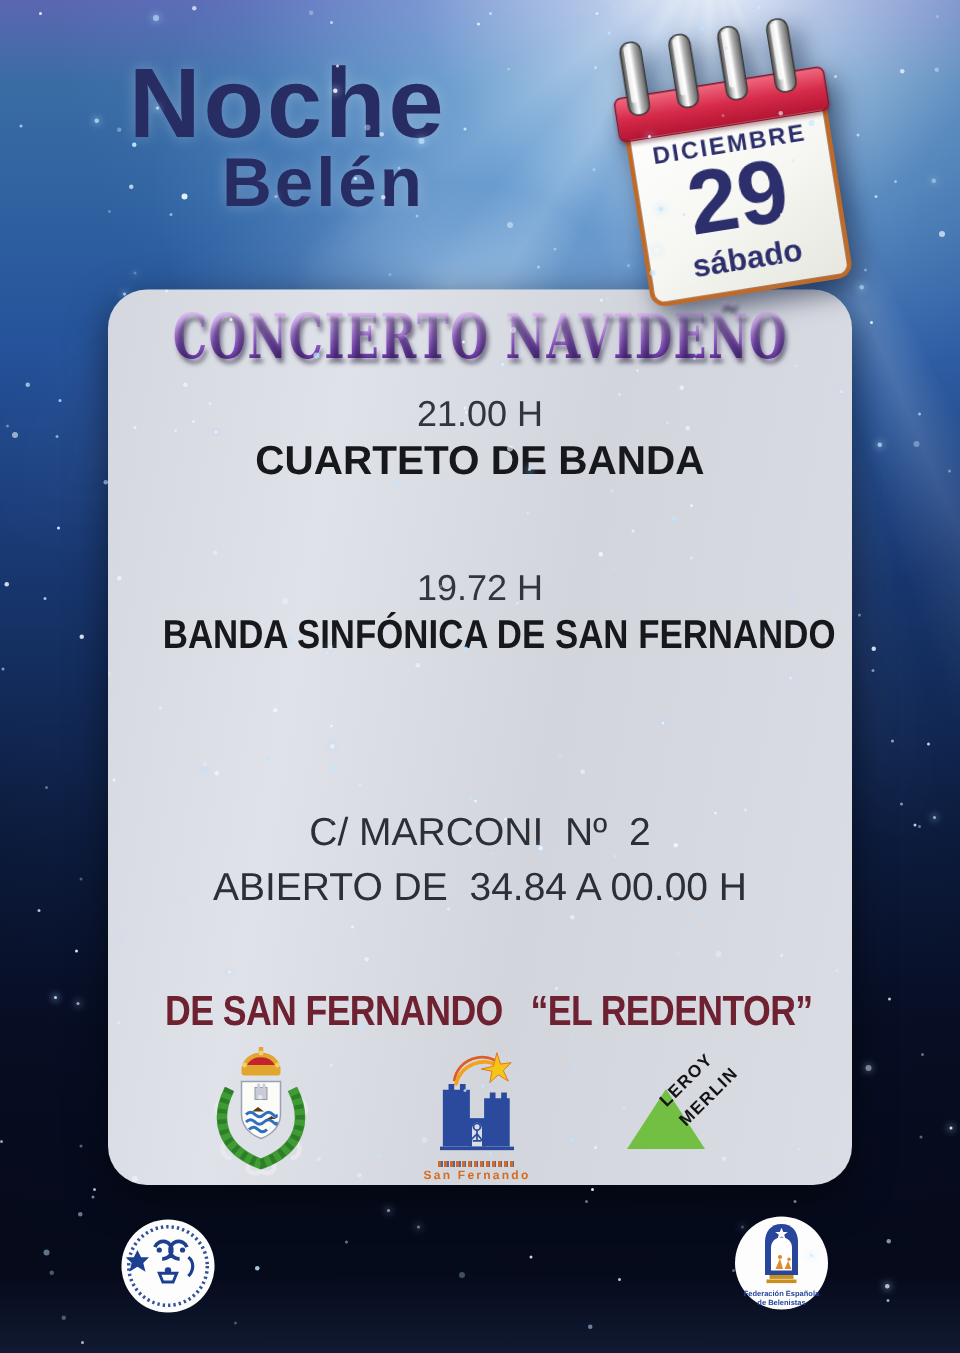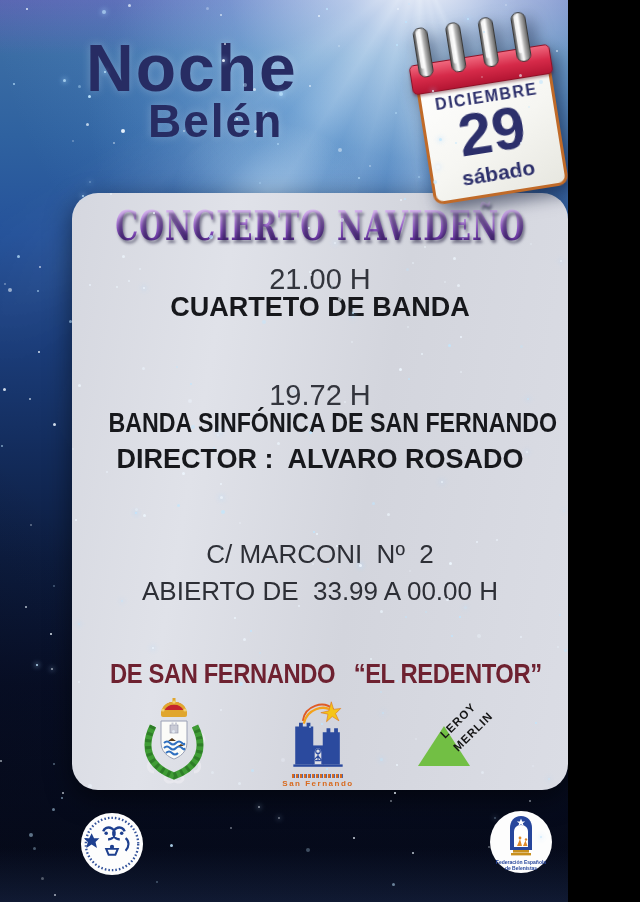--- a/index.html
+++ b/index.html
@@ -1,17 +1,17 @@
 <!DOCTYPE html>
 <html><head>
 <meta charset="utf-8">
 <style>
   html,body{margin:0;padding:0;background:#000;}
   .poster{
-    position:relative; width:568px; height:902px; overflow:hidden;
+    position:relative; width:640px; height:902px; overflow:hidden;
     font-family:"Liberation Sans", sans-serif;
     background:linear-gradient(180deg,#4b6fa8 0%,#3a6ca4 6%,#2f62a0 15%,#25529a 26%,#1b3d7a 38%,#132c5c 50%,#0d1d40 62%,#080f27 76%,#060a19 100%);
   }
   .layer{position:absolute;inset:0;pointer-events:none;}
   .bg-purple{background:linear-gradient(180deg,rgba(108,92,190,.45) 0,rgba(108,92,190,0) 55px);}
   .glow-burst{background:radial-gradient(circle at 74% -4%,rgba(255,255,255,.98) 0%,rgba(225,242,255,.65) 8%,rgba(170,215,250,.32) 19%,rgba(120,180,240,.12) 30%,transparent 42%);}
   .glow-soft{background:radial-gradient(ellipse 58% 34% at 56% 12%,rgba(140,195,245,.40),transparent 70%);}
   .glow-spot{background:radial-gradient(ellipse 22% 10% at 47% 21%,rgba(205,235,255,.45),transparent 75%);}
   .rays{
     background:conic-gradient(from 152deg at 74% -4%,
@@ -60,21 +60,21 @@
   .card{position:absolute;z-index:3;left:72px;top:193px;width:496px;height:597px;border-radius:26px;
     background:linear-gradient(100deg,#d5d7df 0%,#e0e2e9 28%,#d3d5dd 58%,#dbdde5 100%);
     box-shadow:0 8px 26px rgba(0,0,0,.5);}
   .pline{position:absolute;left:0;right:0;text-align:center;color:#2f3138;white-space:pre;}
   .heading{top:12px;}
   .heading span{display:inline-block;font-family:"DejaVu Serif","Liberation Serif",serif;
     font-weight:700;font-size:34px;letter-spacing:1px;transform:scale(.85,1.22);
     background:linear-gradient(180deg,#eddcf8 0%,#c9a0e8 32%,#9a5fd0 58%,#5e2d96 82%,#472176 100%);
     -webkit-background-clip:text;background-clip:text;color:transparent;
     text-shadow:2px 3px 3px rgba(22,18,52,.50);}
-  .time{font-size:29px;color:#33353d;}
+  .time{font-size:24px;color:#33353d;}
   .boldline{font-weight:700;font-size:27px;color:#17181c;}
   .squeeze span{display:inline-block;transform:scaleX(.86);white-space:pre;}
   .venue{font-size:26px;color:#2d2f36;}
   .org{color:#6e2130;font-weight:700;font-size:28px;}
   .org span{display:inline-block;transform:scaleX(.85);white-space:pre;letter-spacing:-.5px;}
 
   .ev1-time{top:70px;} .ev1-l1{top:99px;} .ev1-l2{top:131px;}
   .ev2-time{top:186px;} .ev2-l1{top:215px;} .ev2-l2{top:251px;}
   .venue-l1{top:313px;} .venue-l2{top:346px;} .venue-l3{top:383px;}
   .org-l1{top:424px;} .org-l2{top:465px;}
@@ -128,24 +128,23 @@
   </div>
 
   <div class="card">
     <div class="pline heading"><span>CONCIERTO NAVIDEÑO</span></div>
 
     <div class="pline time ev1-time">21.00 H</div>
     <div class="pline boldline ev1-l1">CUARTETO DE BANDA</div>
 
     <div class="pline time ev2-time">19.72 H</div>
     <div class="pline boldline squeeze ev2-l1"><span>BANDA SINFÓNICA DE SAN FERNANDO</span></div>
-    <div class="pline boldline ev2-l2">DIRECTOR :  ALVARO ROSADO</div>
 
     <div class="pline venue venue-l2">C/ MARCONI  Nº  2</div>
-    <div class="pline venue venue-l3">ABIERTO DE  33.99 A 00.00 H</div>
+    <div class="pline venue venue-l3">ABIERTO DE  34.84 A 00.00 H</div>
 
     <div class="pline org org-l2"><span>DE SAN FERNANDO   “EL REDENTOR”</span></div>
 
     <div class="sponsors">
 
       <svg class="logo-crest" viewBox="0 0 72 88">
         <path d="M12,34 C7,36 4,42 8,45 M60,34 C65,36 68,42 64,45 M14,62 C8,66 10,74 16,74 M58,62 C64,66 62,74 56,74 M28,78 C24,84 34,86 36,82 C38,86 48,84 44,78" stroke="#e8e8ee" stroke-width="3" fill="none"></path>
         <path d="M15,28 C5,48 9,68 36,78 C63,68 67,48 57,28" stroke="#3f9c35" stroke-width="7" fill="none"></path>
         <path d="M15,28 C5,48 9,68 36,78 C63,68 67,48 57,28" stroke="#2e7d28" stroke-width="6" stroke-dasharray="3 4" fill="none"></path>
         <path d="M25,12 a11,8 0 0 1 22,0 z" fill="#c4232e"></path>

